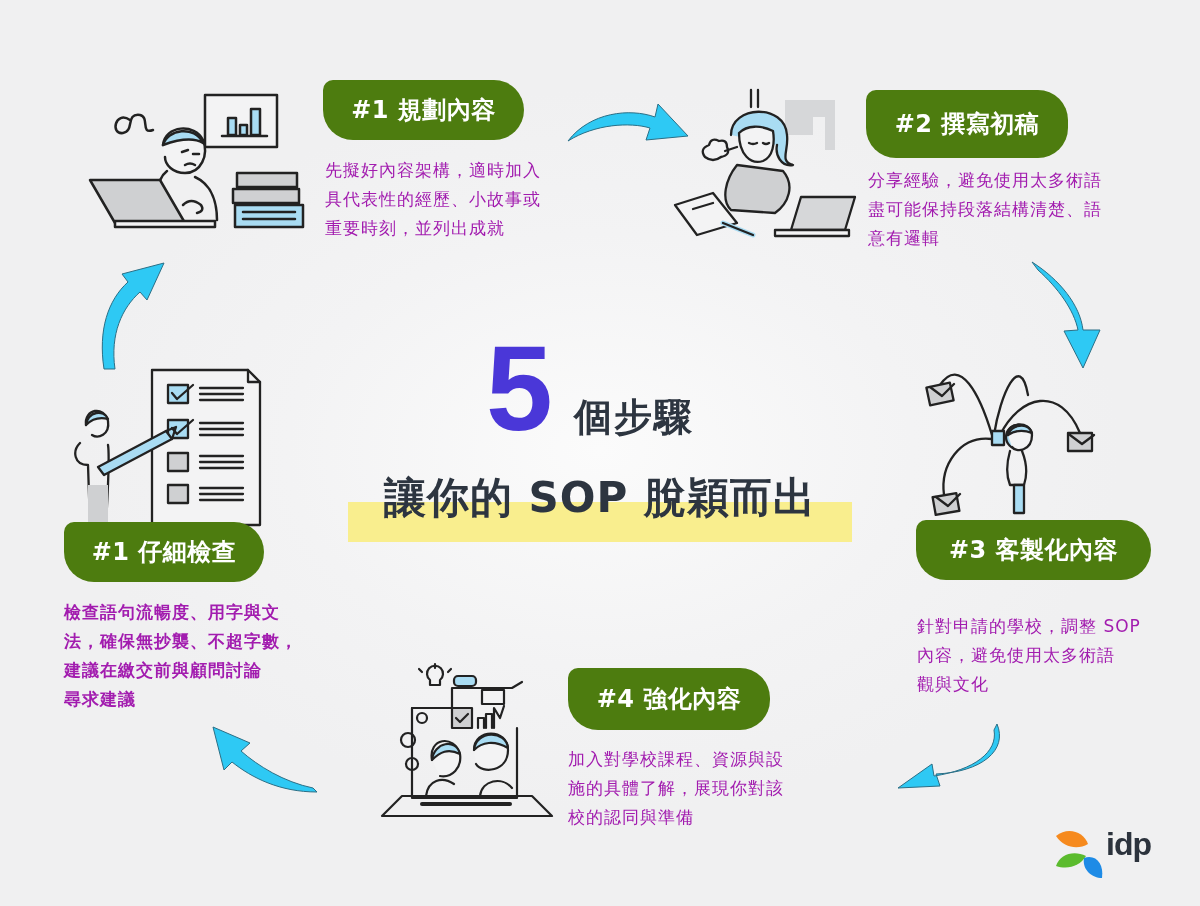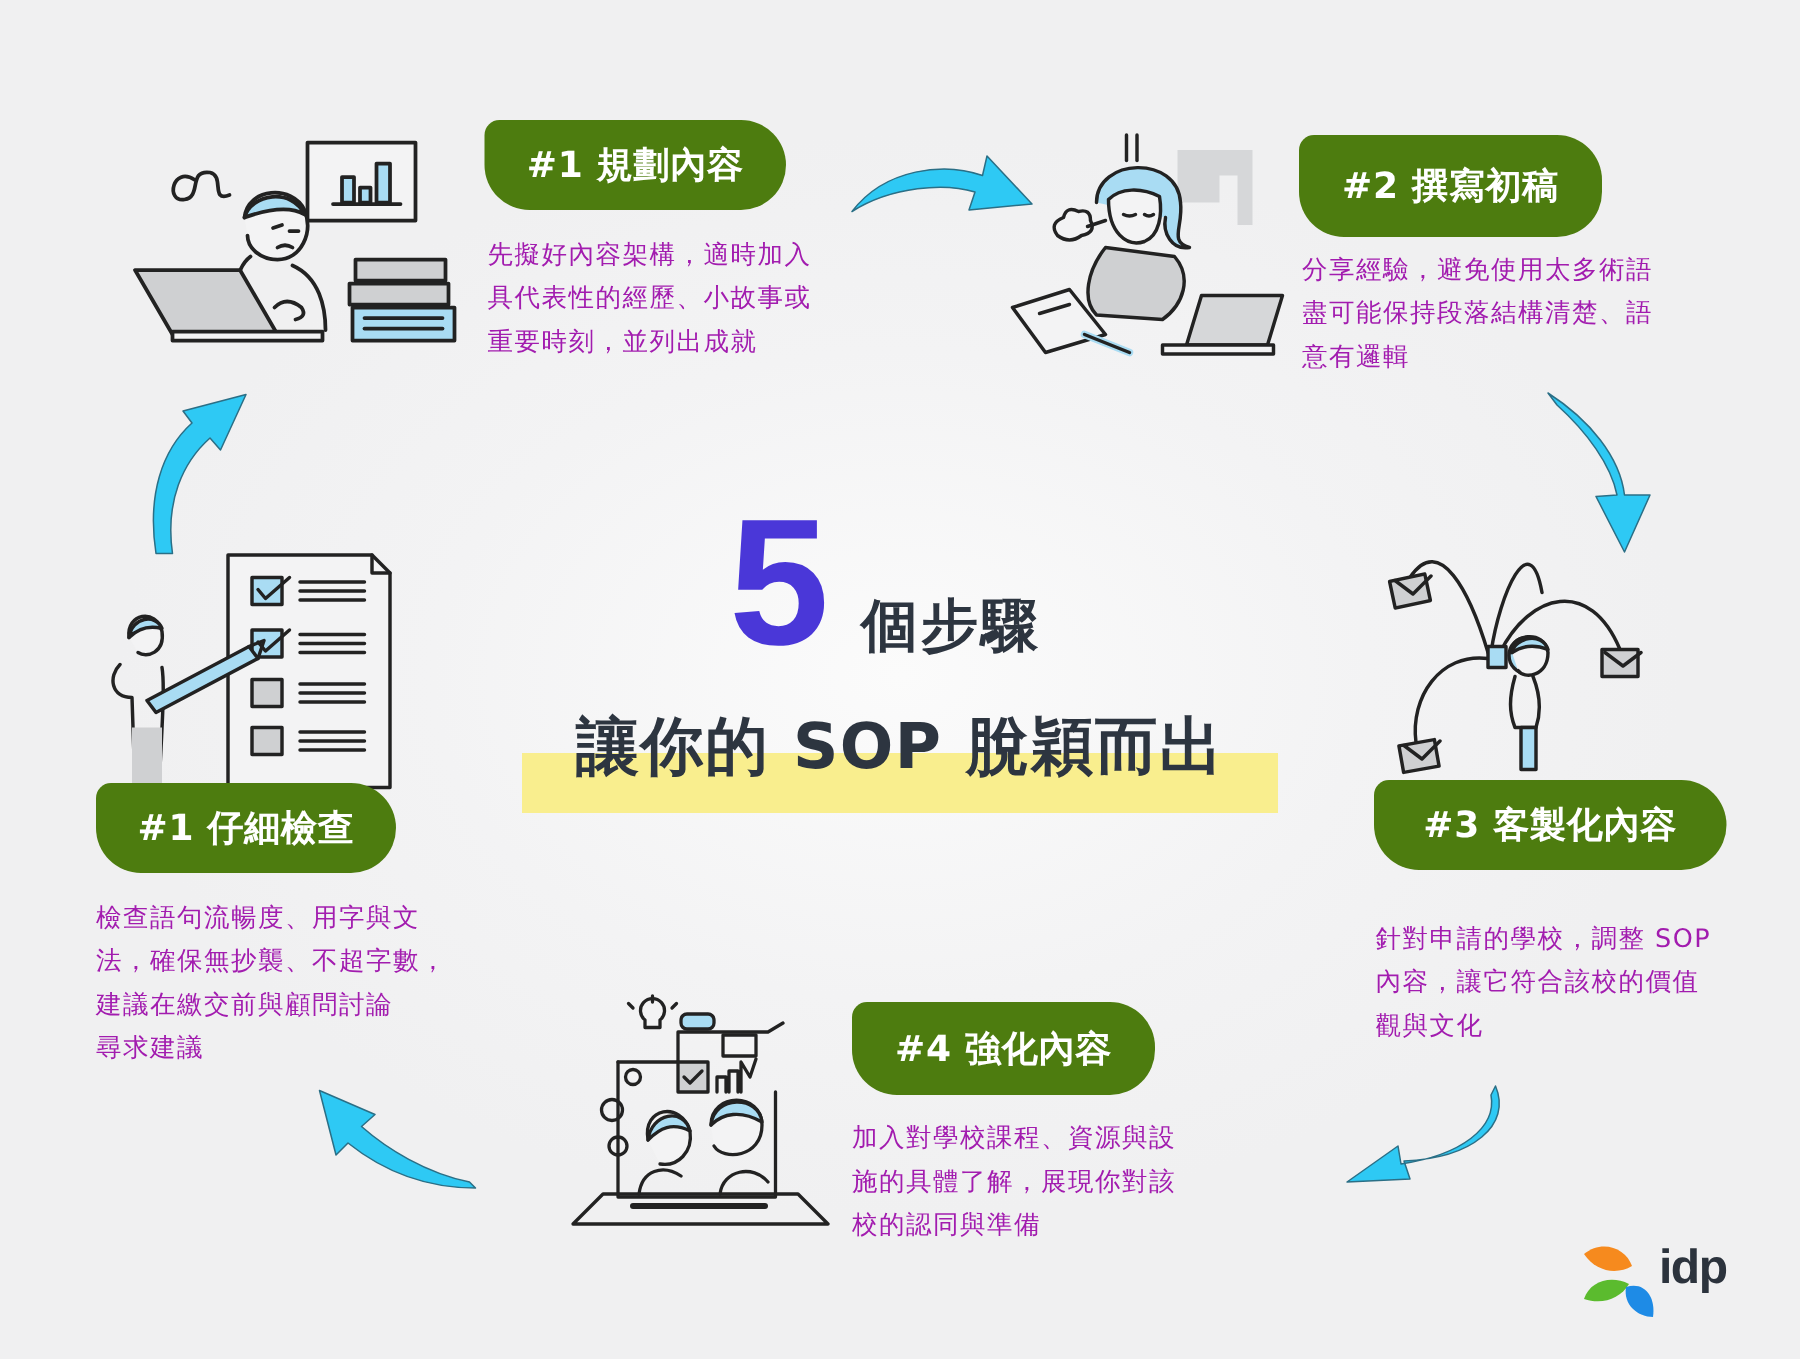--- a/index.html
+++ b/index.html
@@ -147,21 +147,21 @@
       <path d="M88 80 C90 70 108 66 112 78 C102 74 94 76 88 80Z" fill="#a9dcf3"></path>
       <rect x="72" y="76" width="12" height="14" fill="#a9dcf3"></rect>
       <path d="M90 96 C86 110 86 120 90 130 L104 130 C108 118 106 106 102 96"></path>
       <rect x="94" y="130" width="10" height="28" fill="#a9dcf3"></rect>
     </g>
   </svg>
 </div>
 <div class="pill" style="left:916px;top:520px;width:235px;height:60px;">#3 客製化內容</div>
 <div class="desc" style="left:917px;top:596px;margin-top:16px;">
   <span>針對申請的學校，調整 SOP</span>
-  <span>內容，讓它符合該校的價值</span>
+  <span>內容，避免使用太多術語</span>
   <span>觀與文化</span>
 </div>
 
 <div class="abs" style="left:382px;top:668px;width:178px;height:152px;">
   <svg width="178" height="152" viewBox="0 0 178 152">
     <g fill="none" stroke="#222" stroke-width="2.2" stroke-linecap="round" stroke-linejoin="round">
       <path d="M48 12 a8 8 0 1 1 10 0 v5 h-10 z" fill="#f3f3f4"></path>
       <path d="M40 4 l-3 -3 M53 0 v-4 M66 4 l3 -3"></path>
       <path d="M30 40 V130 H135 V60"></path>
       <path d="M30 40 H70 V20 H130 L140 14"></path>
@@ -208,21 +208,21 @@
       <path d="M18 60 C16 44 36 40 40 56 C42 70 30 74 24 70" fill="#f3f3f4"></path>
       <path d="M18 60 C20 46 36 44 40 54 C32 52 24 54 18 60Z" fill="#a9dcf3"></path>
       <path d="M12 78 C4 86 6 100 20 100 L22 160 M40 80 C42 92 40 120 38 160"></path>
       <rect x="20" y="120" width="20" height="40" fill="#cfd0d2" stroke="none"></rect>
       <path d="M30 102 L98 66 L104 74 L36 110 Z" fill="#a9dcf3"></path>
       <path d="M98 66 L108 62 L104 74"></path>
     </g>
   </svg>
 </div>
 <div class="pill" style="left:64px;top:522px;width:200px;height:60px;">#1 仔細檢查</div>
-<div class="desc" style="left:64px;top:598px;">
+<div class="desc" style="left:64px;top:598px;font-weight:bold;">
   <span>檢查語句流暢度、用字與文</span>
   <span>法，確保無抄襲、不超字數，</span>
   <span>建議在繳交前與顧問討論</span>
   <span>尋求建議</span>
 </div>
 
 <svg class="abs" style="left:0;top:0;" width="1200" height="906">
   <g fill="#2ec9f4" stroke="#2b6f86" stroke-width="1" stroke-linejoin="round">
 
     <path d="M568 141 C590 112 630 108 655 117 L658 104 L688 136 L646 140 L650 128 C630 122 595 124 568 141 Z"></path>

